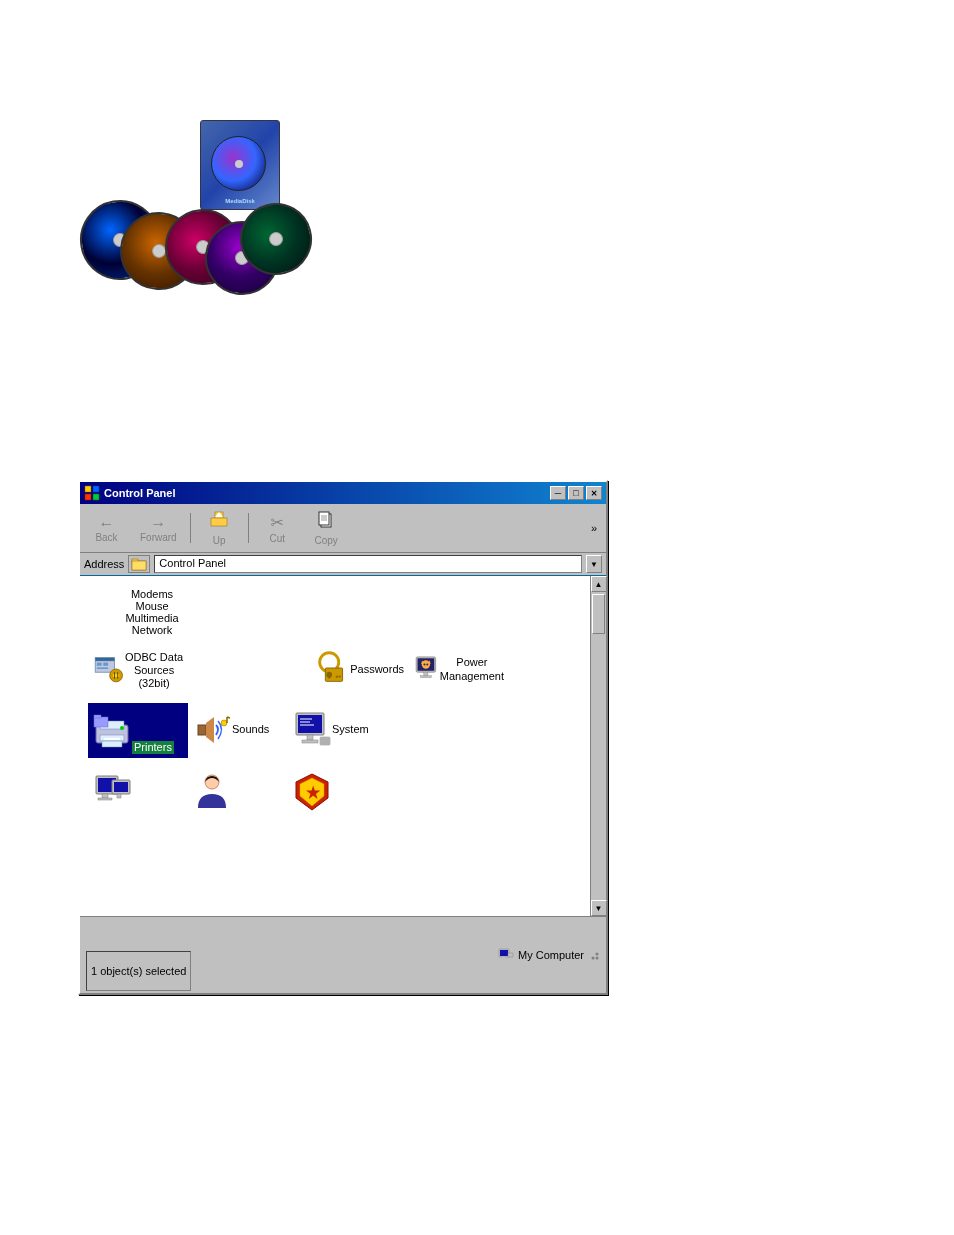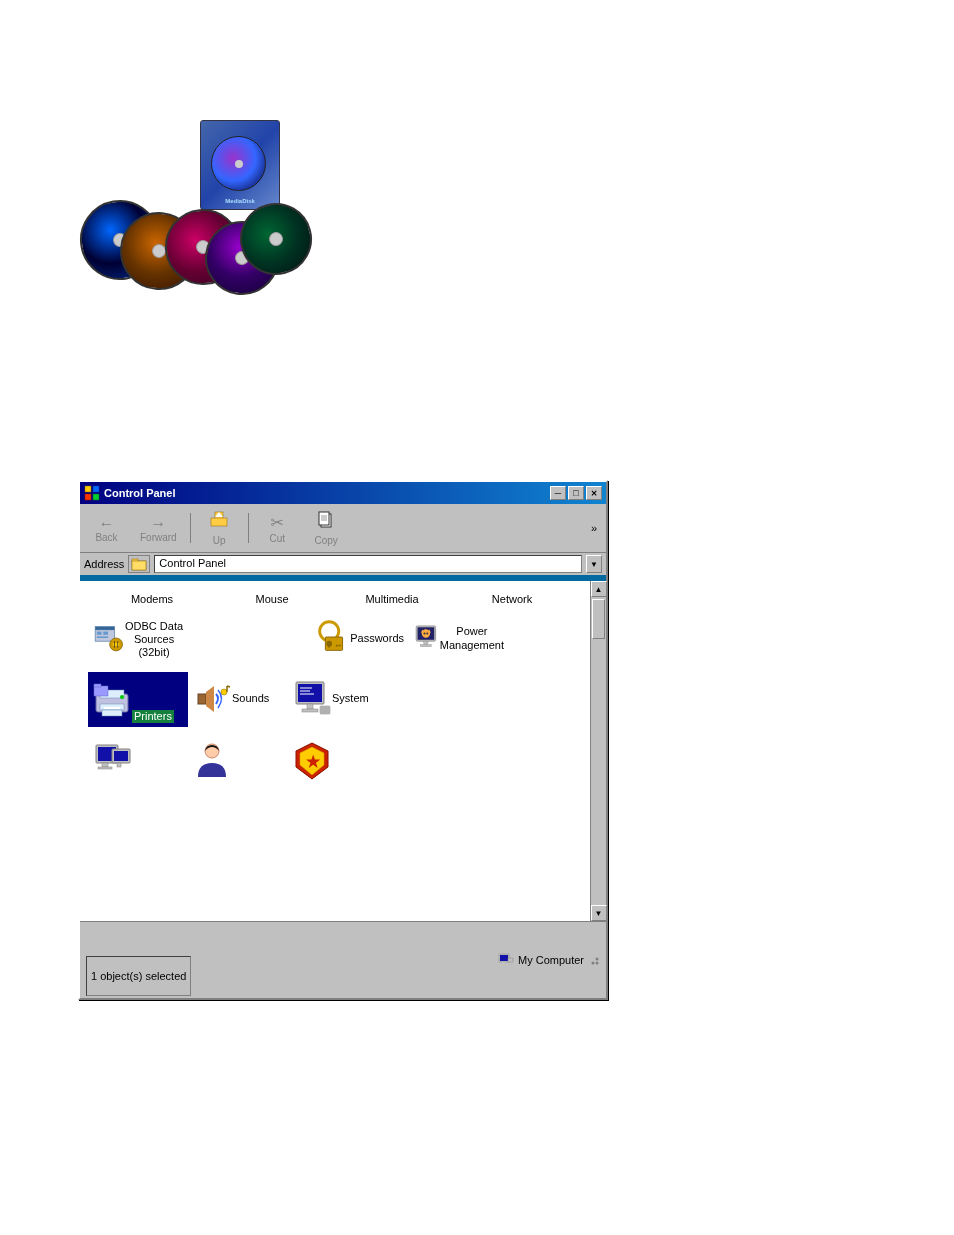--- a/index.html
+++ b/index.html
@@ -296,21 +296,21 @@
       background: #c0c0c0;
       border: 1px solid transparent;
     }
 
     
     .address-bar {
       display: flex;
       align-items: center;
       padding: 2px 4px;
       background: #c0c0c0;
-      border-bottom: 6px solid #0369a1;
+      border-bottom: 1px solid #0369a1;
       gap: 4px;
     }
 
     .address-label {
       font-size: 11px;
       color: #000;
     }
 
     .address-icon-box {
       width: 22px;
@@ -457,20 +457,21 @@
       line-height: 1.2;
     }
 
     .icon-container.selected-item .label {
       color: white;
     }
 
     .header-row {
       display: flex;
       padding: 4px 4px 6px 4px;
+      flex-direction: column;
     }
 
     .header-cell {
       width: 120px;
       font-size: 11px;
       text-align: center;
     }
 
     .content-row {
       display: flex;

